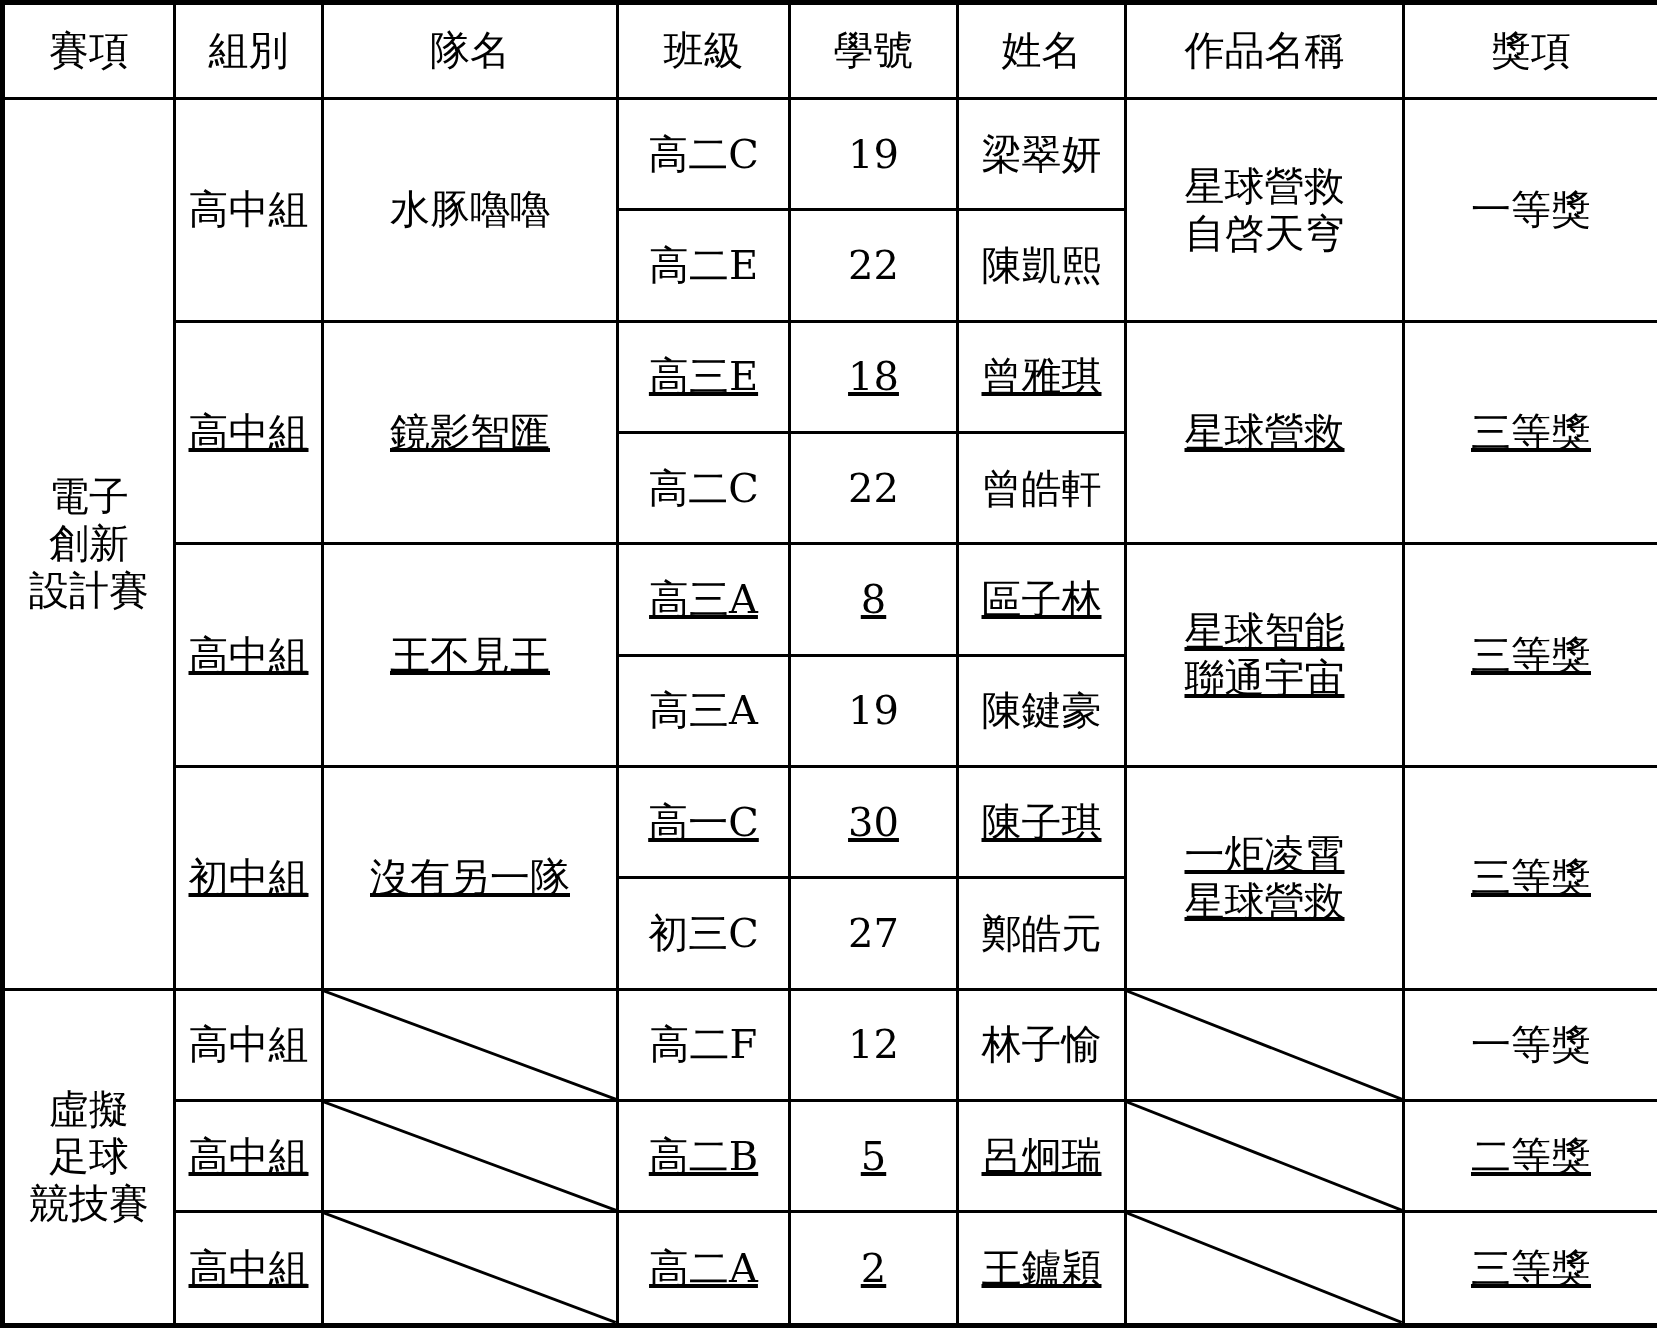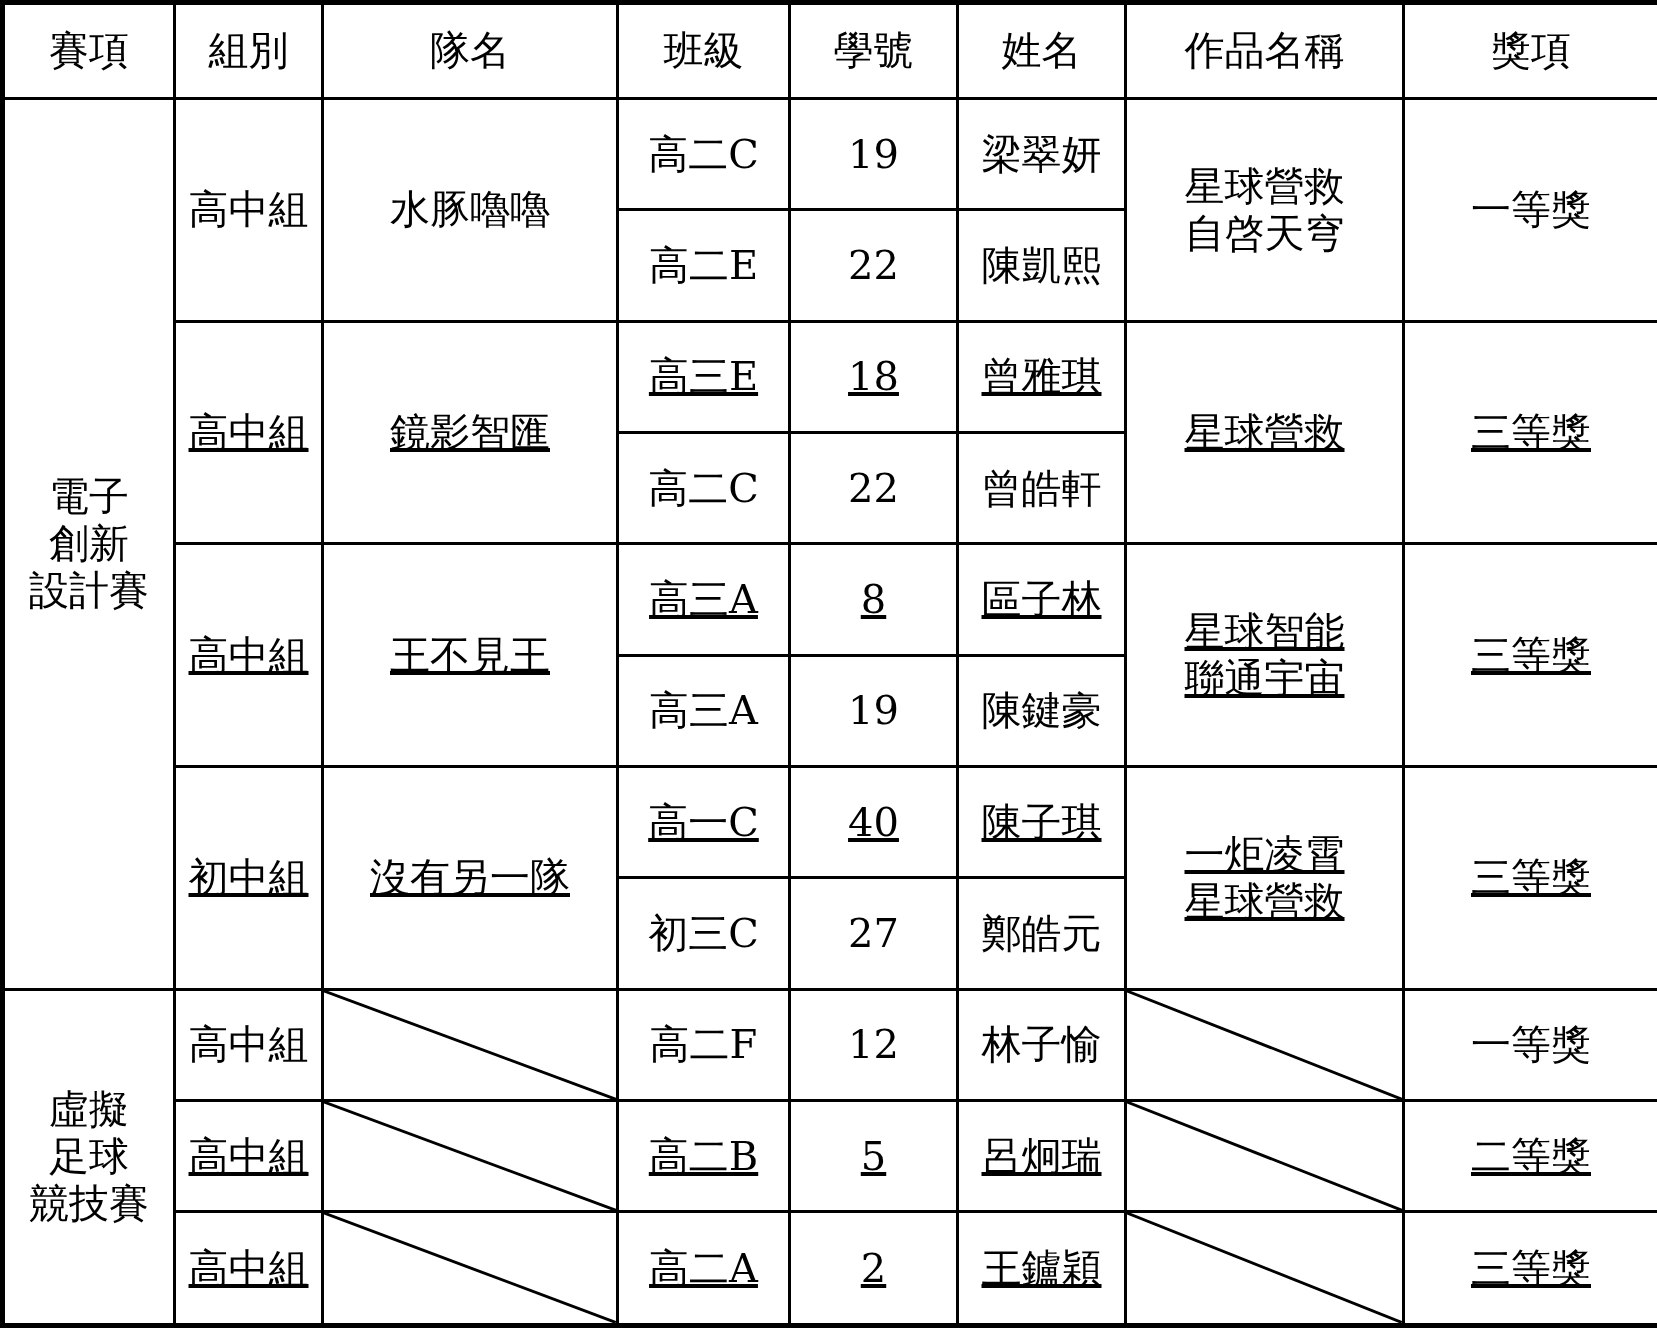--- a/index.html
+++ b/index.html
@@ -149,21 +149,21 @@
         </tr>
         <tr>
           <td>高三A</td>
           <td>19</td>
           <td>陳鍵豪</td>
         </tr>
         <tr>
           <td rowspan="2" class="group-sep-top">初中組</td>
           <td rowspan="2" class="group-sep-top">沒有另一隊</td>
           <td class="group-sep-top">高一C</td>
-          <td class="group-sep-top">40</td>
+          <td class="group-sep-top">30</td>
           <td class="group-sep-top">陳子琪</td>
           <td rowspan="2" class="group-sep-top">一炬凌霄
 星球營救</td>
           <td rowspan="2" class="group-sep-top">三等獎</td>
         </tr>
         <tr>
           <td>初三C</td>
           <td>27</td>
           <td>鄭皓元</td>
         </tr>

